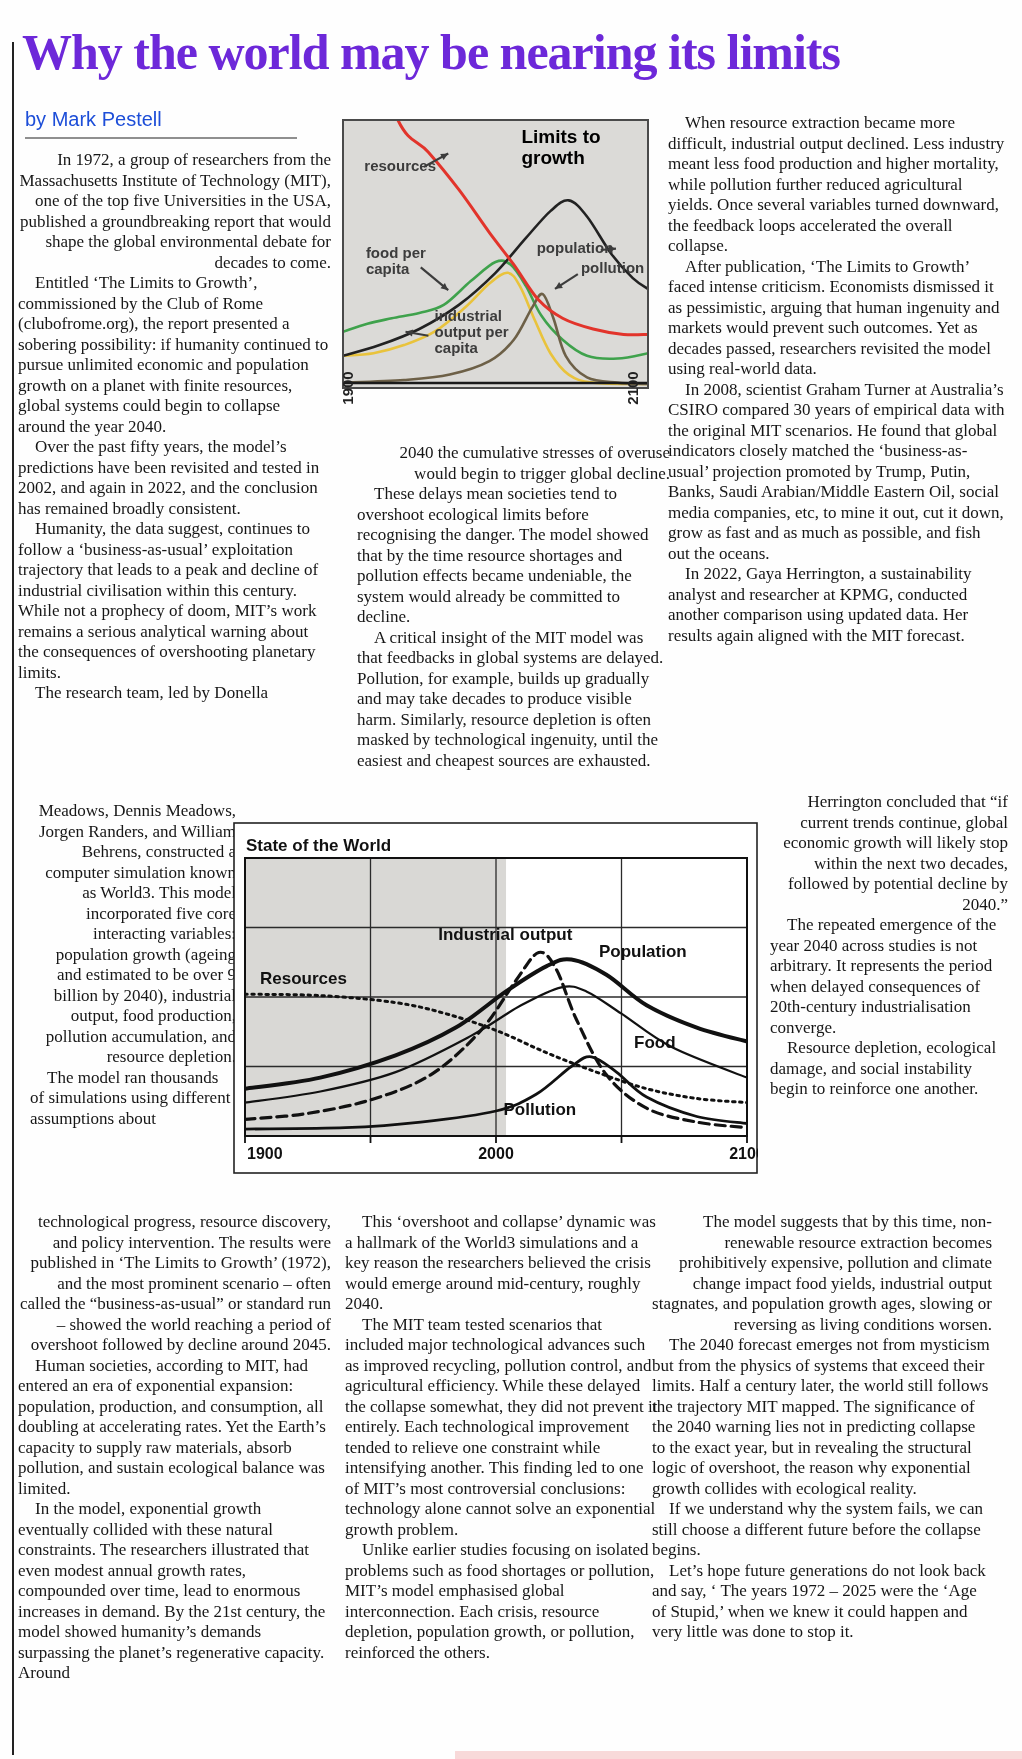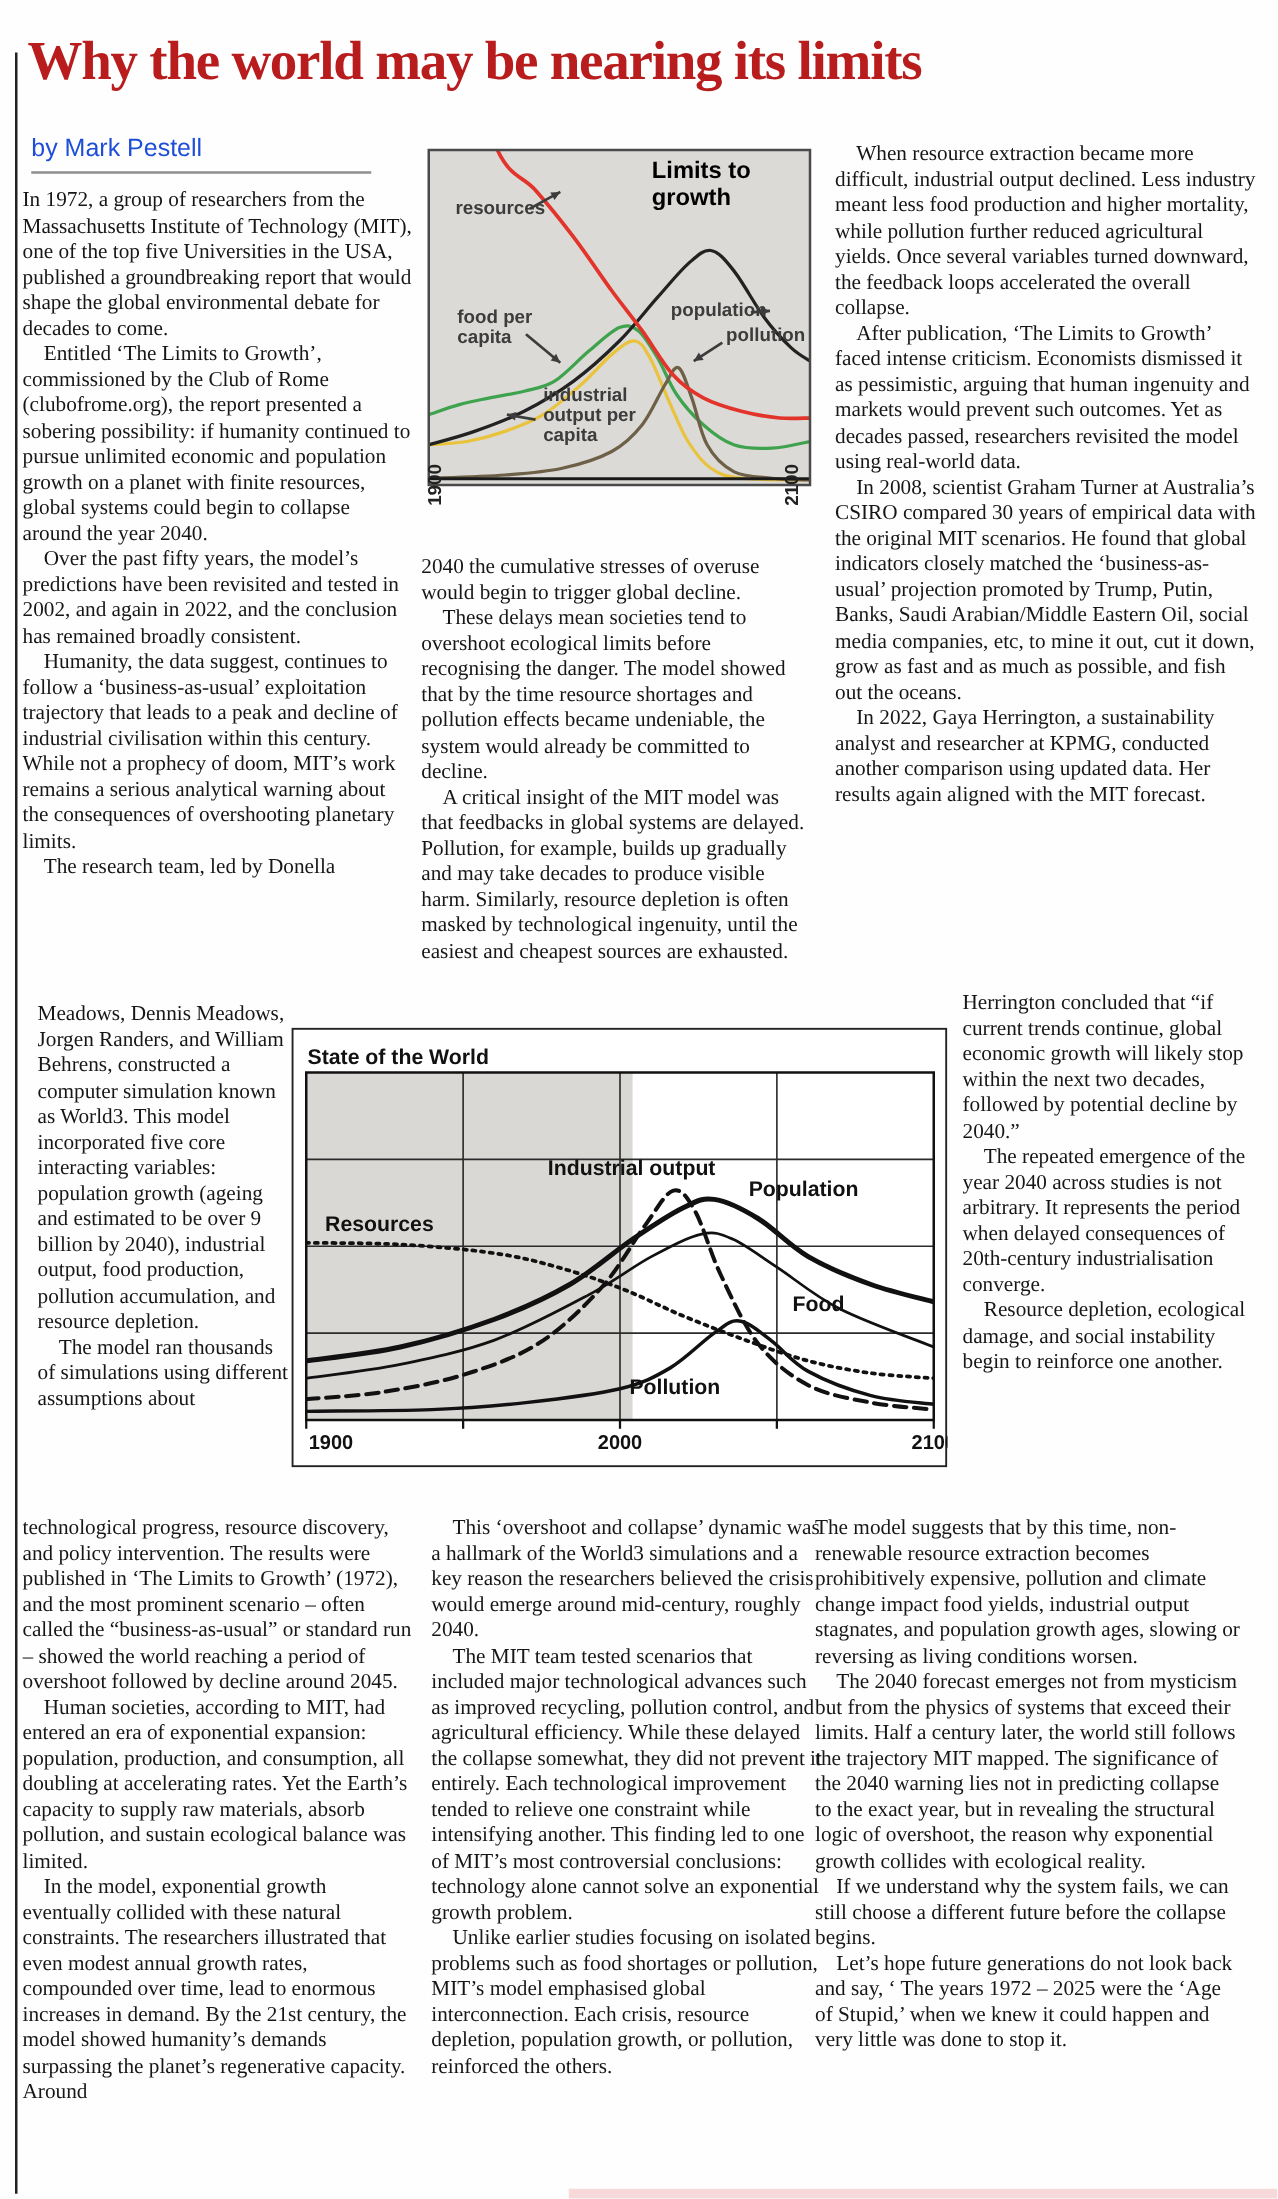--- a/index.html
+++ b/index.html
@@ -1,27 +1,27 @@
 <!DOCTYPE html>
 <html><head>
 <meta charset="utf-8">
 <style>
   html,body{margin:0;padding:0;background:#ffffff;}
   .page{position:relative;width:1022px;height:1759px;background:#fefefe;
         font-family:"Liberation Serif",serif;overflow:hidden;color:#161616;}
   .left-rule{position:absolute;left:12px;top:42px;width:2px;height:1713px;background:#222;}
-  .title{position:absolute;left:22px;top:26px;margin:0;font-size:44px;line-height:1.05;
-         font-weight:700;letter-spacing:-1px;color:#b91c1c;white-space:nowrap;
+  .title{position:absolute;left:22px;top:26px;margin:0;font-size:50px;line-height:1.05;
+         font-weight:700;letter-spacing:-1px;color:#6d28d9;white-space:nowrap;
          font-family:"Liberation Serif",serif;}
   .byline{position:absolute;left:25px;top:108px;width:272px;
           font-family:"Liberation Sans",sans-serif;font-size:20px;color:#1d4ed8;
           padding-bottom:6px;border-bottom:2px solid #8f8f8f;}
   .seg{position:absolute;font-size:17px;line-height:20.5px;overflow:hidden;text-align:left;}
   .seg p{margin:0;text-indent:17px;}
-  .seg:not(.ind) p:first-child{text-indent:0;}
+  .seg:not(.ind) p:first-child{text-indent:0;text-align:right;}
   .figure{position:absolute;margin:0;padding:0;}
   .pink-strip{position:absolute;left:455px;top:1751px;width:567px;height:8px;background:#f8d9d9;}
 </style>
 </head>
 <body>
 
 <div class="page">
 
   <div class="left-rule"></div>
 
@@ -79,21 +79,21 @@
         <text x="101.5" y="213" font-family="&quot;Liberation Sans&quot;, sans-serif" font-weight="bold" font-size="15" fill="#3c3c3c">industrial</text>
         <text x="101.5" y="229.08" font-family="&quot;Liberation Sans&quot;, sans-serif" font-weight="bold" font-size="15" fill="#3c3c3c">output per</text>
         <line x1="95.4" y1="227.73999999999998" x2="72.525" y2="223.72" stroke="#3c3c3c" stroke-width="2.2"></line>
         <polygon points="72.5,223.7 80.2,221.5 79.0,228.4" fill="#3c3c3c"></polygon>
         <text x="101.5" y="245.16" font-family="&quot;Liberation Sans&quot;, sans-serif" font-weight="bold" font-size="15" fill="#3c3c3c">capita</text>
         <text x="20" y="280" font-family="&quot;Liberation Sans&quot;, sans-serif" font-weight="bold" font-size="15" fill="#222" text-anchor="middle" transform="rotate(-90 20 280)">1900</text>
         <text x="305" y="280" font-family="&quot;Liberation Sans&quot;, sans-serif" font-weight="bold" font-size="15" fill="#222" text-anchor="middle" transform="rotate(-90 305 280)">2100</text>
       </svg>
   </figure>
 
-  <div class="seg cont" style="left:337px;top:443px;width:313px;height:372px">
+  <div class="seg cont" style="left:357px;top:443px;width:313px;height:372px">
       <p>2040 the cumulative stresses of overuse would begin to trigger global decline.</p>
       <p>These delays mean societies tend to overshoot ecological limits before recognising the danger. The model showed that by the time resource shortages and pollution effects became undeniable, the system would already be committed to decline.</p>
       <p>A critical insight of the MIT model was that feedbacks in global systems are delayed. Pollution, for example, builds up gradually and may take decades to produce visible harm. Similarly, resource depletion is often masked by technological ingenuity, until the easiest and cheapest sources are exhausted.</p>
     </div>
   <div class="seg ind" style="left:345px;top:1212px;width:313px;height:547px">
       <p>This ‘overshoot and collapse’ dynamic was a hallmark of the World3 simulations and a key reason the researchers believed the crisis would emerge around mid-century, roughly 2040.</p>
       <p>The MIT team tested scenarios that included major technological advances such as improved recycling, pollution control, and agricultural efficiency. While these delayed the collapse somewhat, they did not prevent it entirely. Each technological improvement tended to relieve one constraint while intensifying another. This finding led to one of MIT’s most controversial conclusions: technology alone cannot solve an exponential growth problem.</p>
       <p>Unlike earlier studies focusing on isolated problems such as food shortages or pollution, MIT’s model emphasised global interconnection. Each crisis, resource depletion, population growth, or pollution, reinforced the others.</p>
     </div>
 

